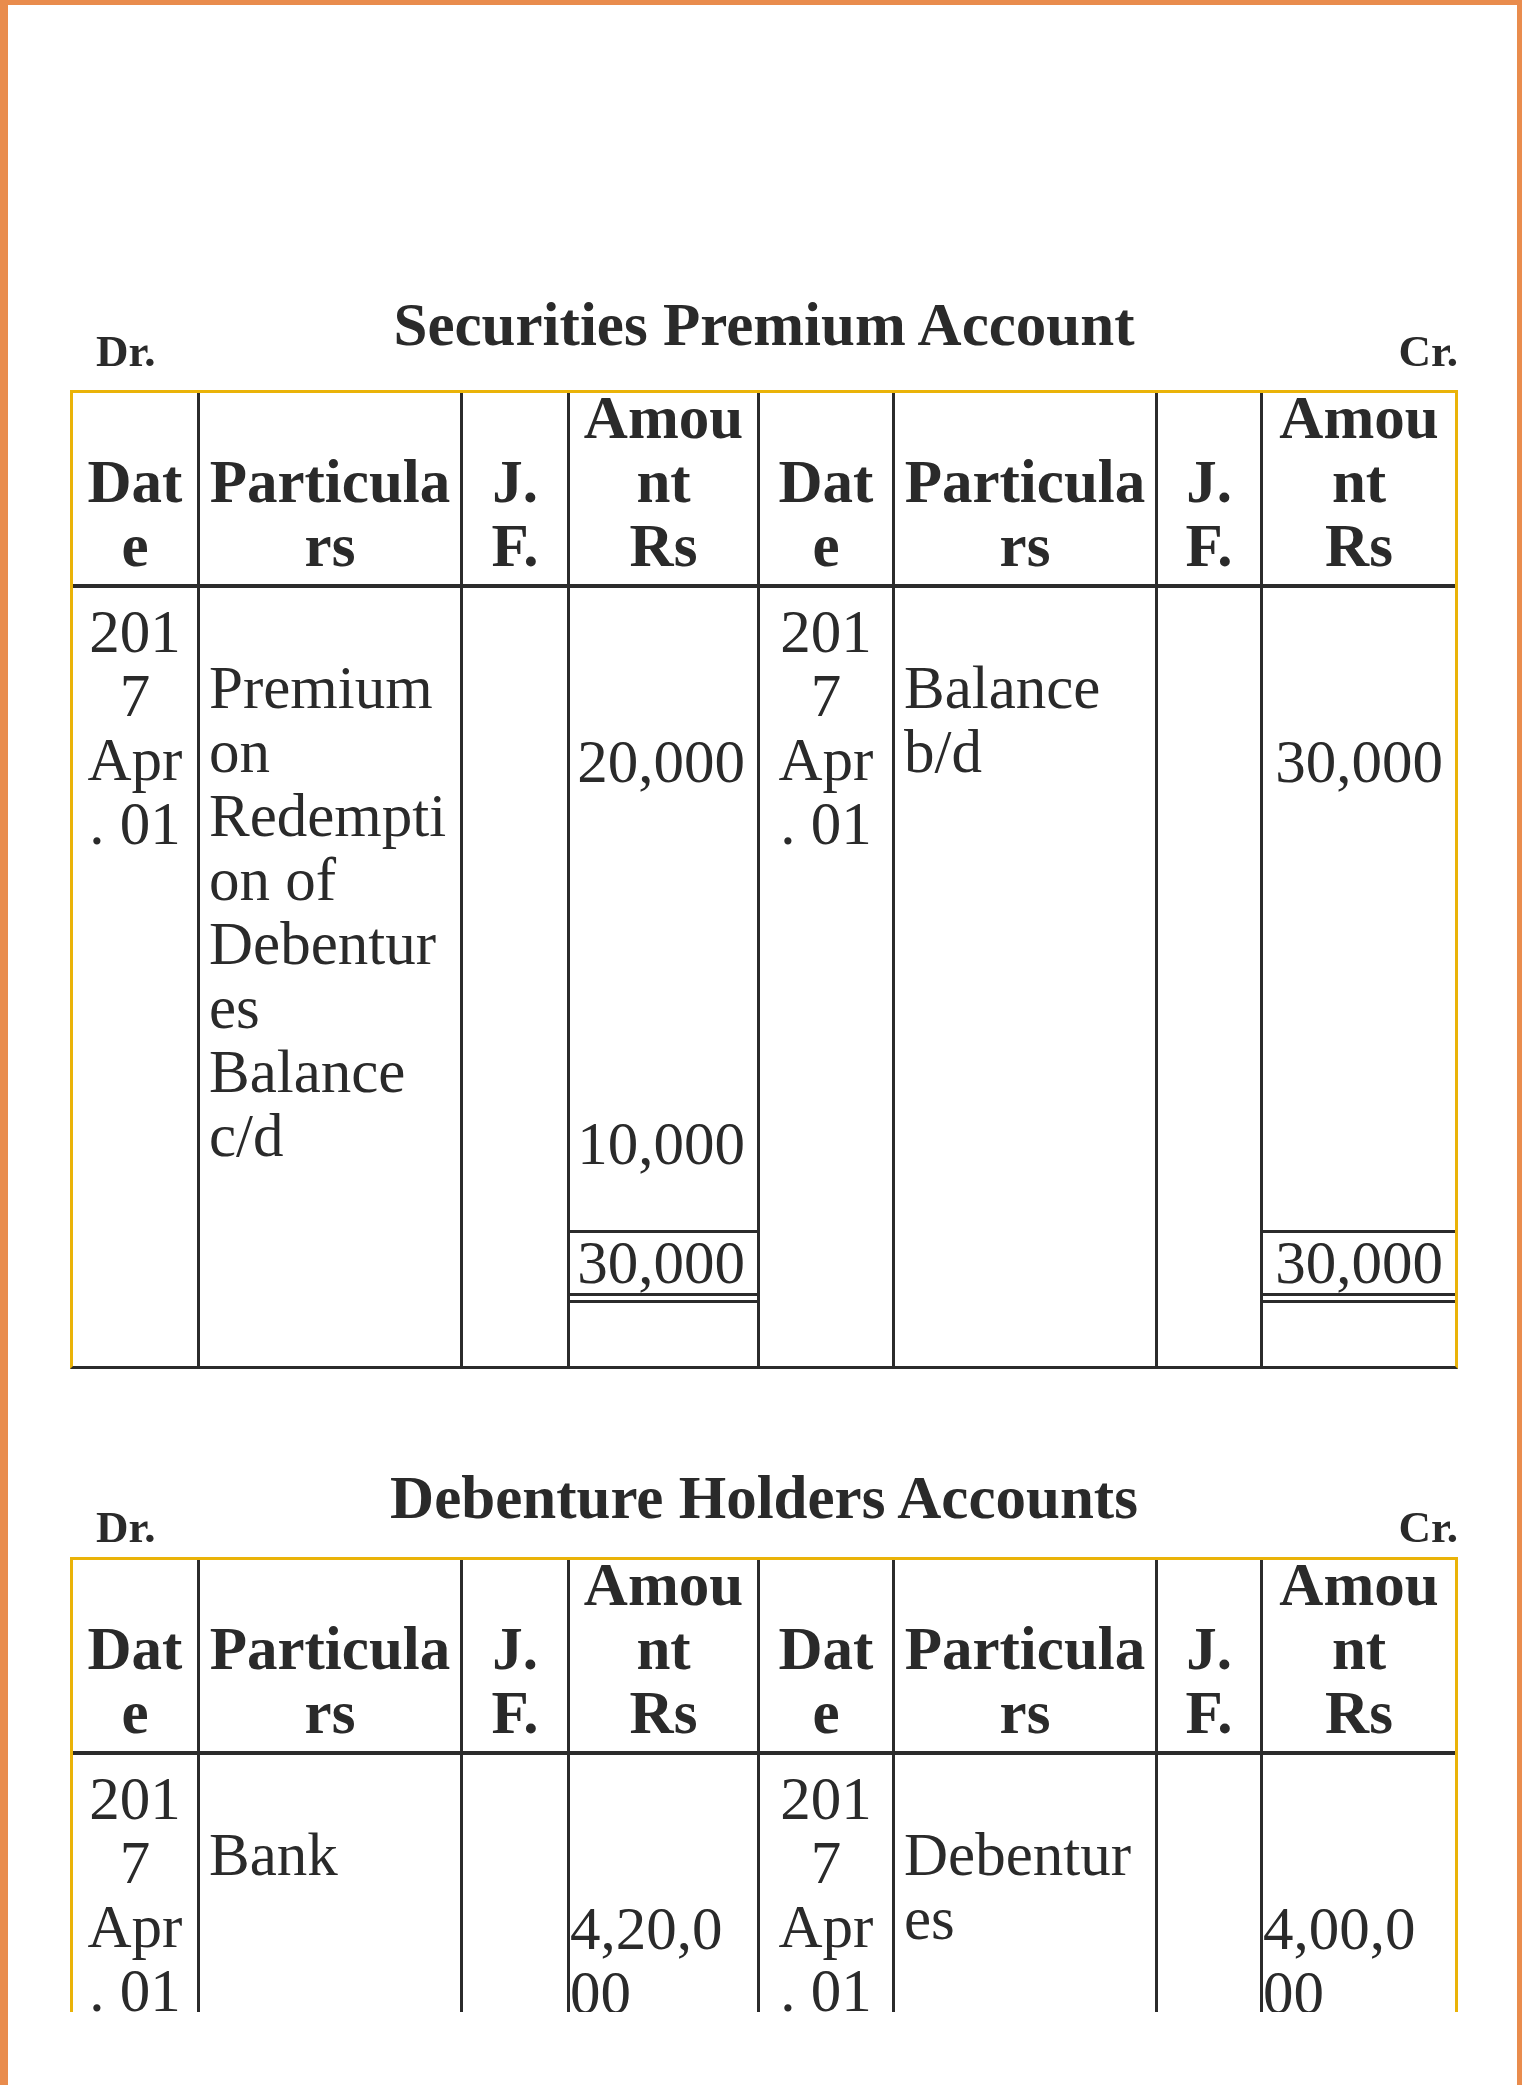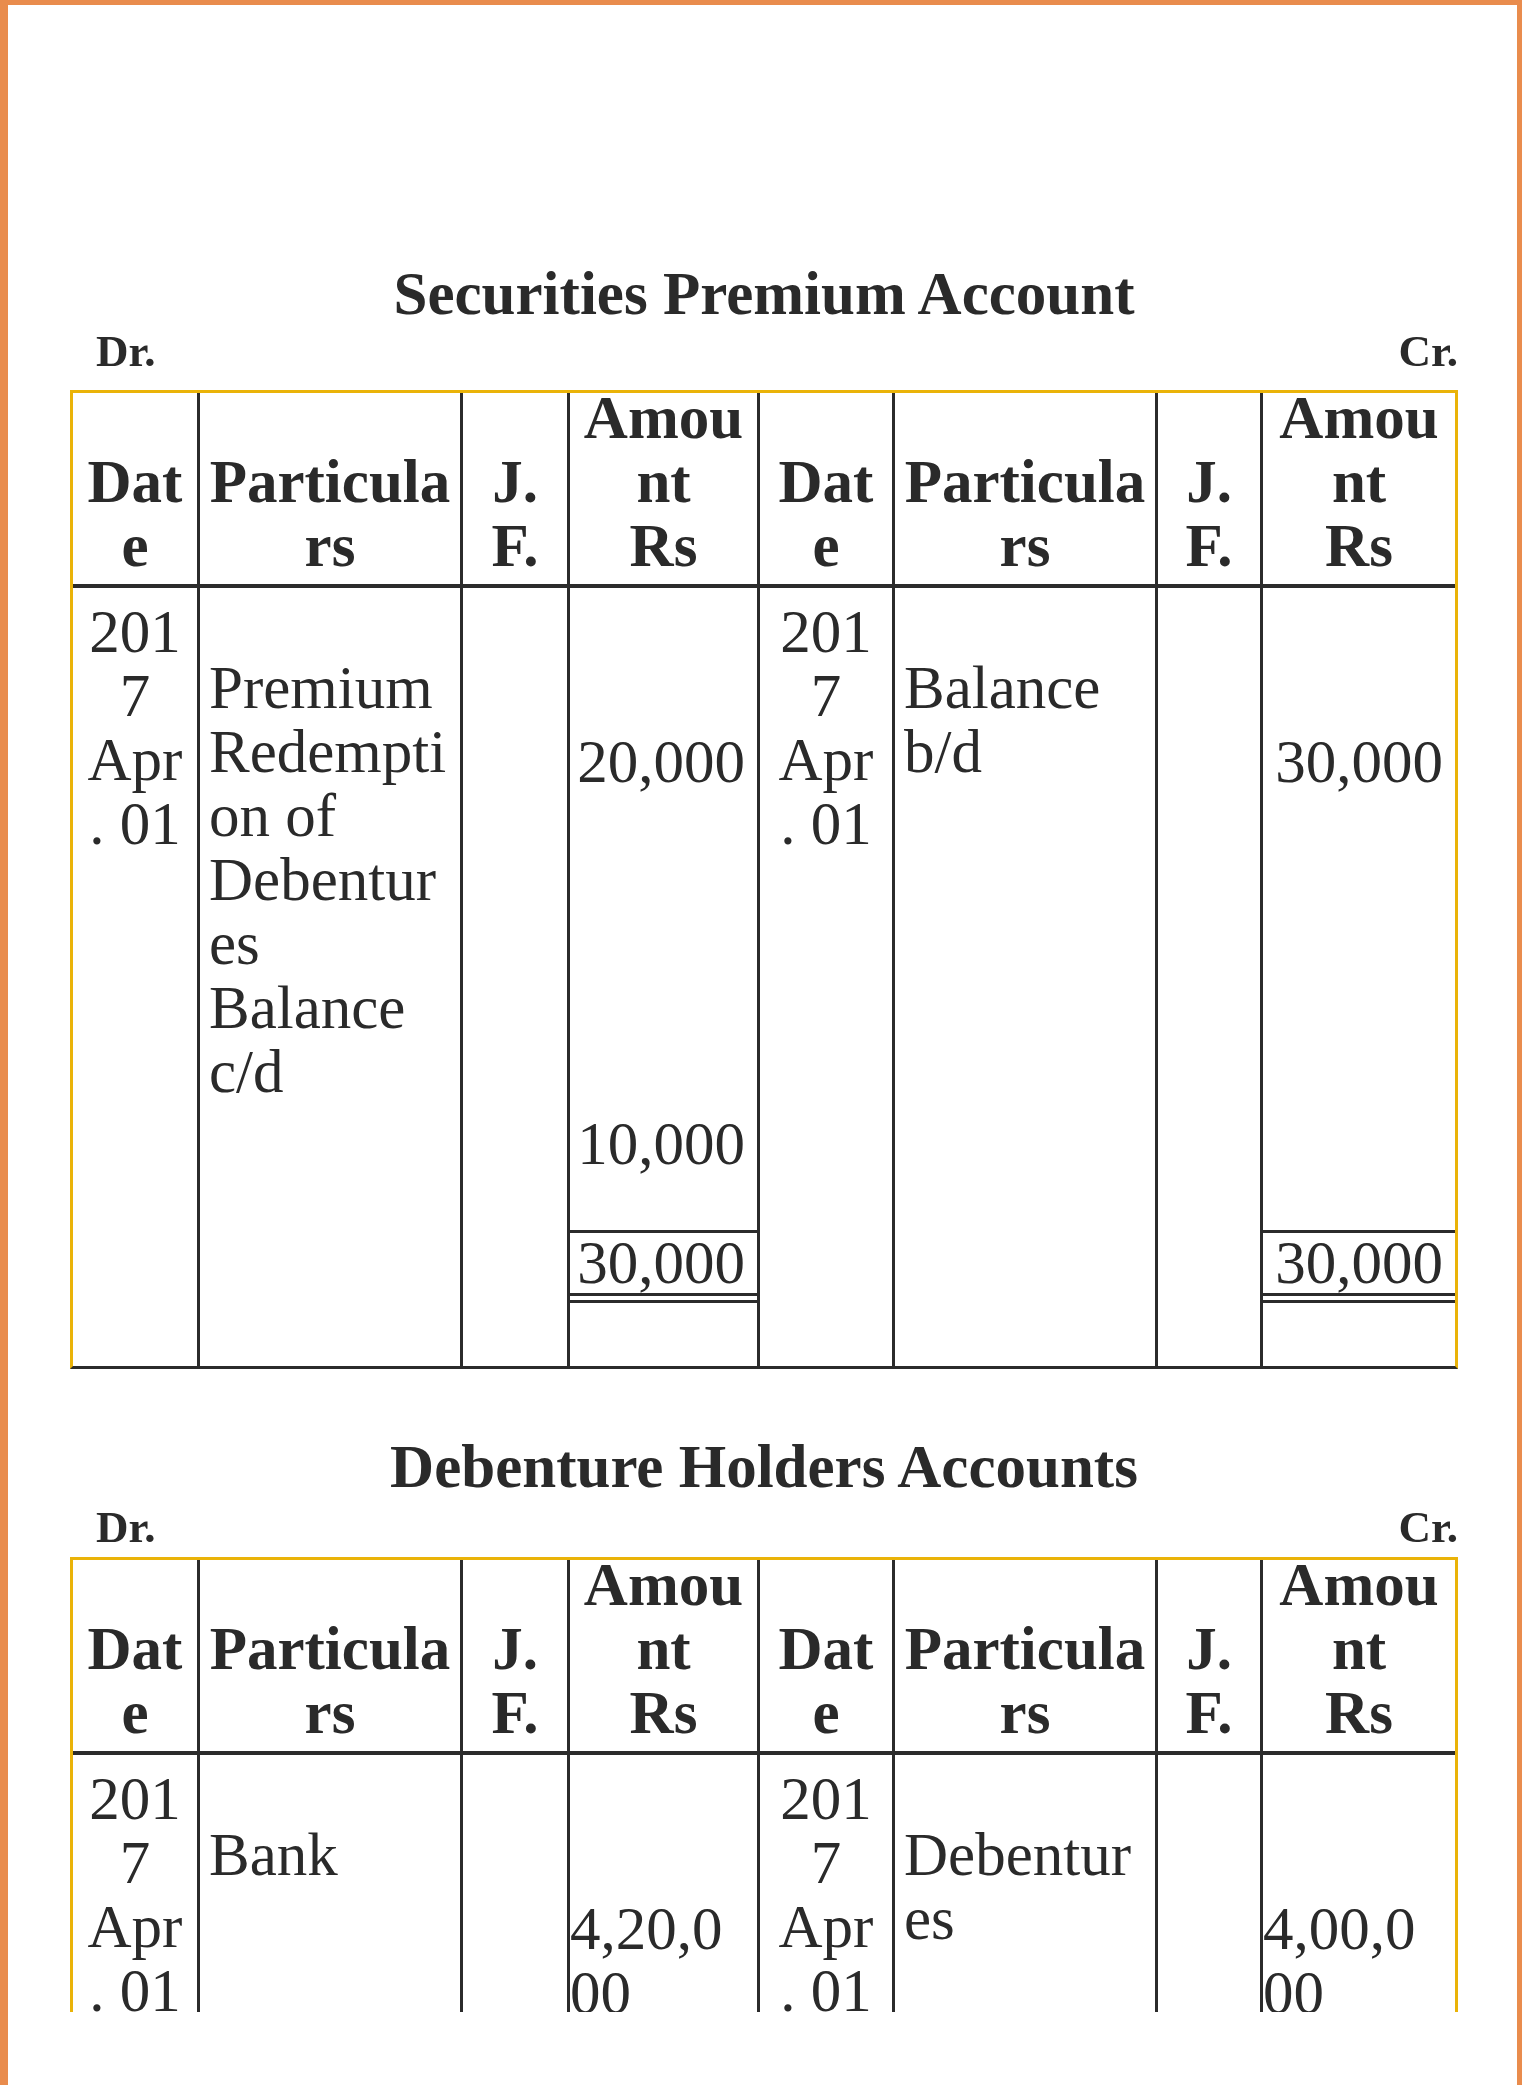--- a/index.html
+++ b/index.html
@@ -13,20 +13,21 @@
     border-right:5px solid #e98c4d;
     font-family:"Liberation Serif","DejaVu Serif",serif;
     color:#2a2a2a;
     overflow:hidden;
   }
   .acct-title{
     position:absolute;left:62px;width:1388px;
     text-align:center;
     font-size:61px;font-weight:bold;line-height:64px;
     letter-spacing:0px;
+    margin-top:31px;
   }
   .drcr{
     position:absolute;left:62px;width:1388px;
     display:flex;justify-content:space-between;
     font-size:45px;font-weight:bold;line-height:64px;
   }
   .drcr .dr{padding-left:26px;}
   .ledger{
     position:absolute;left:62px;width:1388px;
     box-sizing:border-box;
@@ -121,20 +122,21 @@
     </div>
 
     <div class="cell datecell">
       <span class="line">201</span>
       <span class="line">7</span>
       <span class="line">Apr</span>
       <span class="line">. 01</span>
     </div>
     <div class="cell partcell">
       <span class="line">Premium</span>
+      <span class="line">on</span>
       <span class="line">Redempti</span>
       <span class="line">on of</span>
       <span class="line">Debentur</span>
       <span class="line">es</span>
       <span class="line">Balance</span>
       <span class="line">c/d</span>
     </div>
     <div class="cell"></div>
     <div class="cell amtcell">
       <div class="amt-top">

